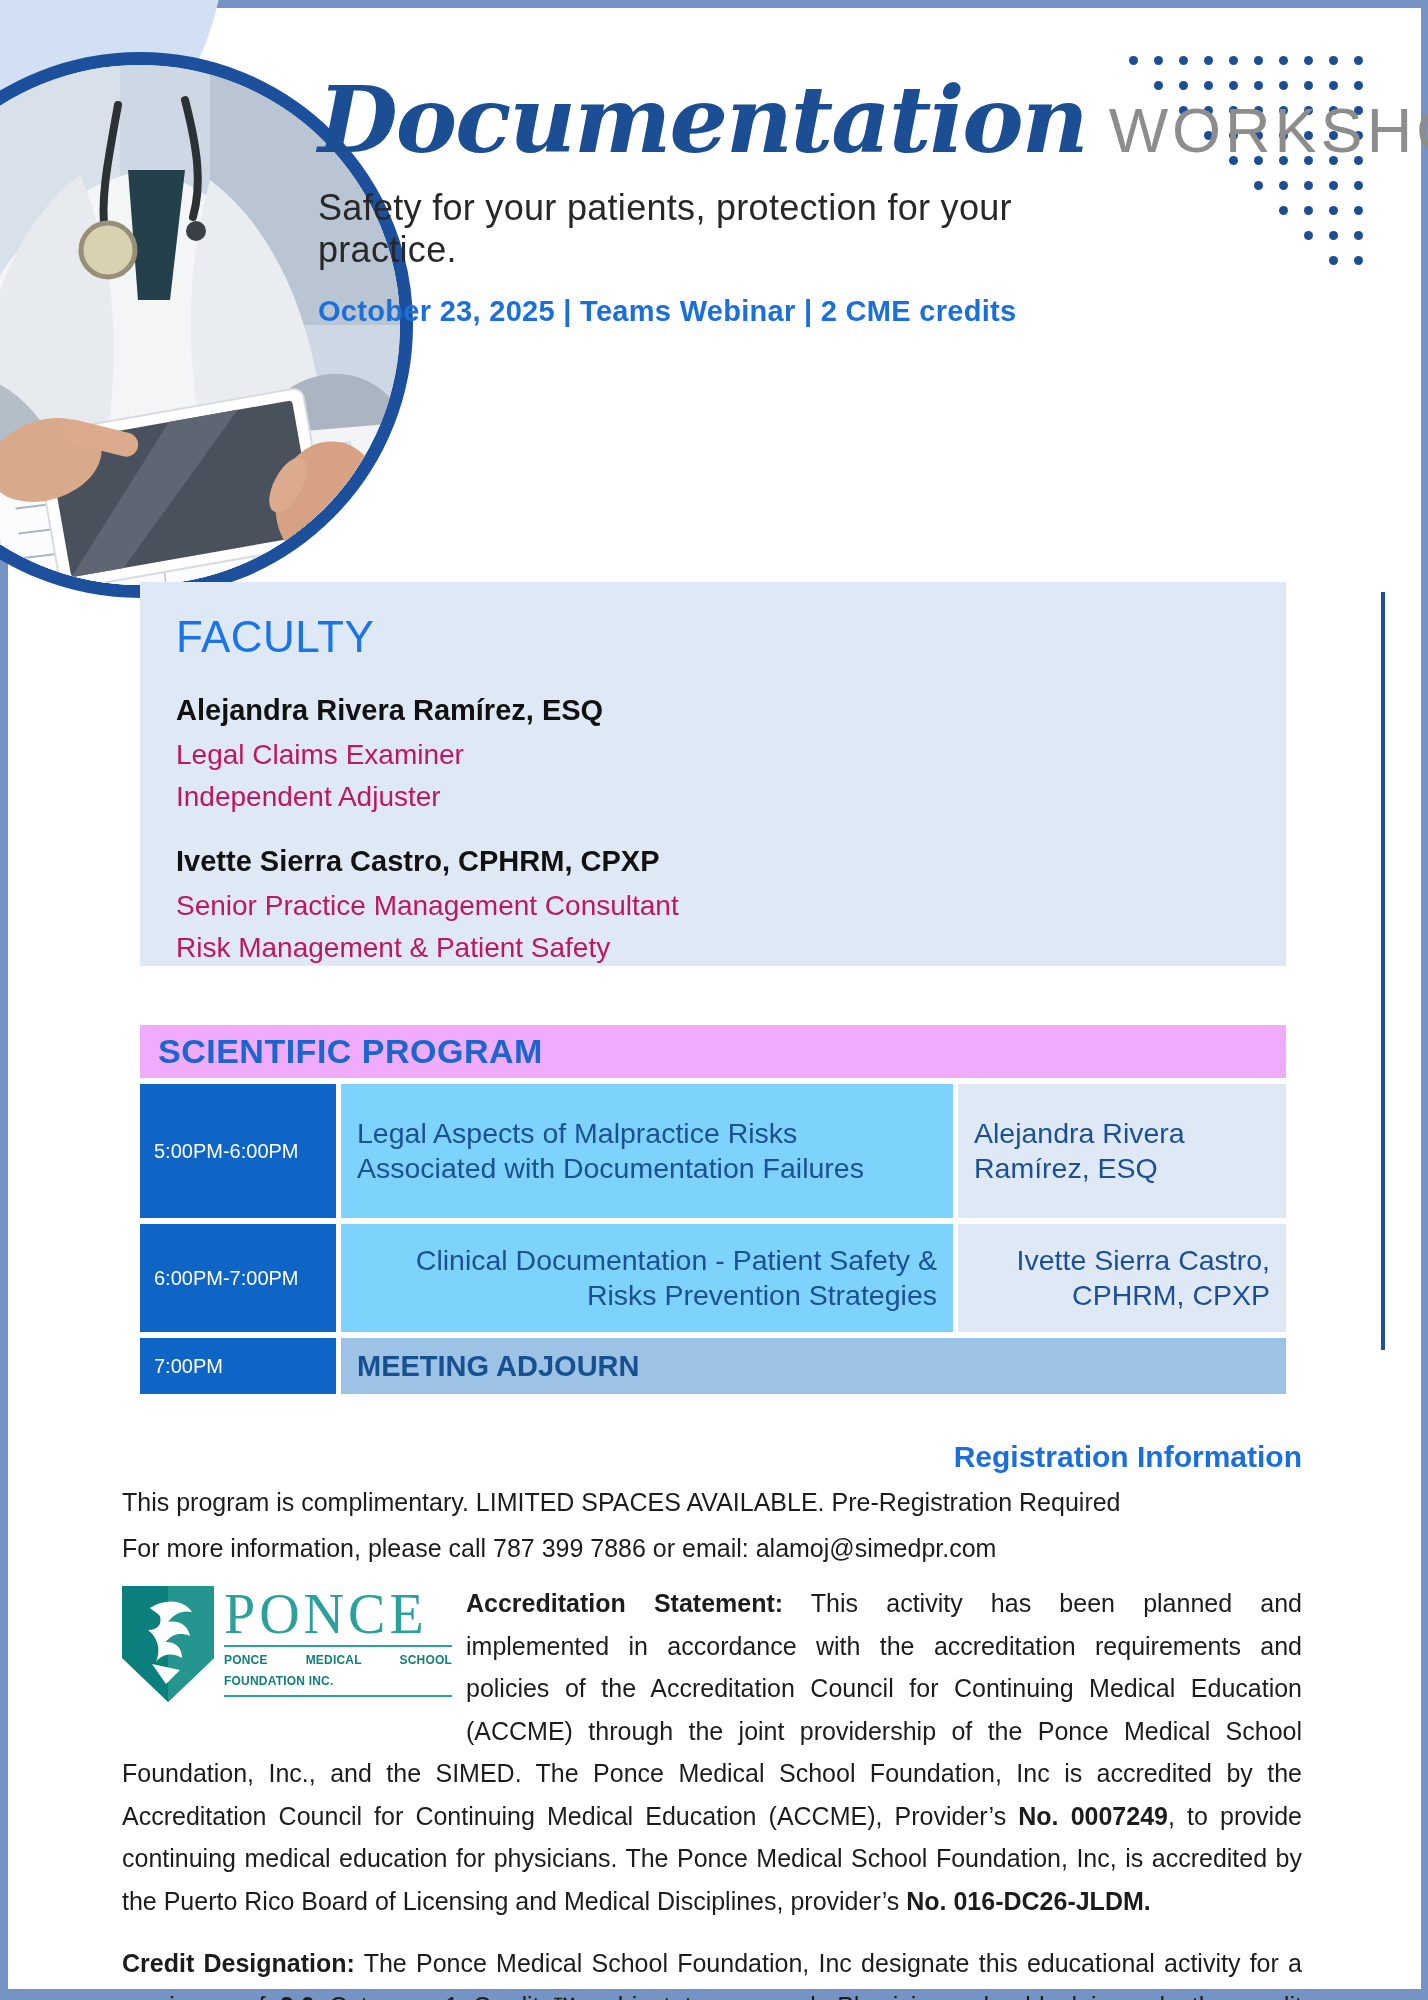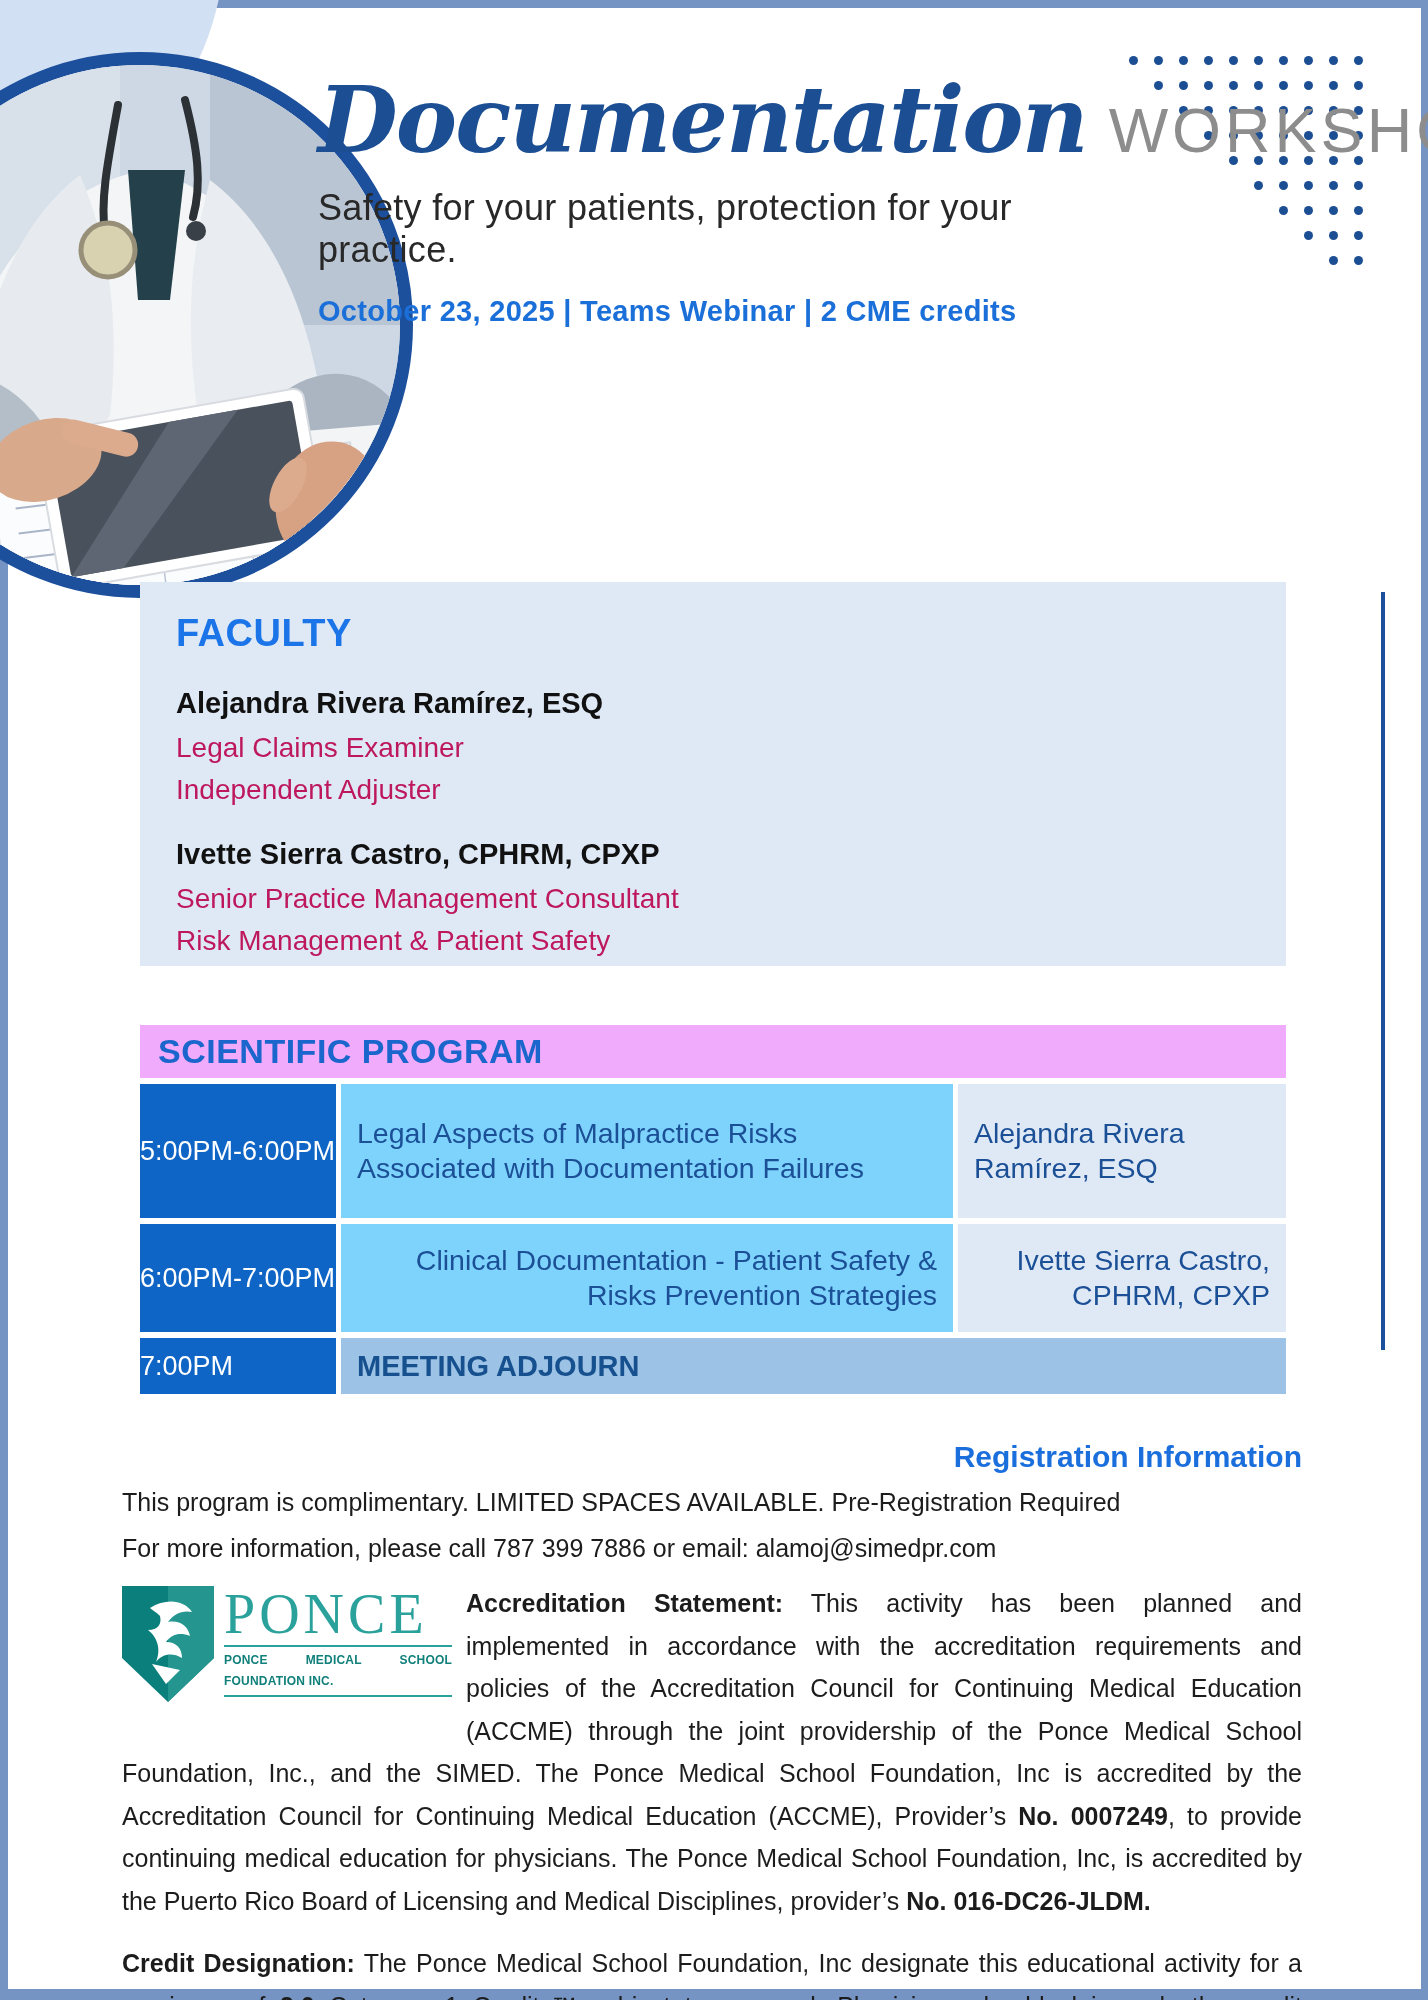--- a/index.html
+++ b/index.html
@@ -44,37 +44,37 @@
     margin-top:6px;font-size:57px;font-weight:800;color:#1d55ae;line-height:1.04;letter-spacing:0.5px;
   }
   .event-subtitle{margin-top:16px;font-size:36px;color:#282828;letter-spacing:0.3px;}
   .event-date{margin-top:24px;font-size:29px;font-weight:700;color:#1a6fd8;letter-spacing:0.3px;}
 
   
   .faculty-box{
     position:absolute;left:140px;top:582px;width:1146px;height:384px;background:#dfe9f6;
     box-sizing:border-box;padding:30px 36px;
   }
-  .faculty-heading{font-size:38px;font-weight:700;color:#1b74e8;letter-spacing:0.5px;}
+  .faculty-heading{font-size:44px;font-weight:400;color:#1b74e8;letter-spacing:0.5px;}
   .member{margin-top:32px;}
   .member-name{font-size:29px;font-weight:700;color:#111;margin-bottom:12px;}
   .member-role{font-size:28px;color:#be185d;margin-bottom:10px;}
   .accent-line{position:absolute;left:1381px;top:592px;width:4px;height:758px;background:#1c4f9c;}
 
   
   .program{position:absolute;left:140px;top:1025px;width:1146px;}
   .program-bar{
     height:53px;background:#f0abfc;display:flex;align-items:center;padding-left:18px;
     font-size:34px;font-weight:800;color:#1a66cc;letter-spacing:0.5px;box-sizing:border-box;
   }
   .program-row{display:flex;margin-top:6px;gap:5px;}
   .cell{box-sizing:border-box;display:flex;align-items:center;}
   .time-cell{
     width:196px;flex:0 0 auto;background:#0f65c5;color:#ffffff;
-    font-size:27px;
+    font-size:20px;padding-left:14px;
   }
   .topic-cell{width:612px;flex:0 0 auto;background:#7dd3fc;color:#1b4f96;font-size:28.5px;line-height:1.24;padding:12px 16px;}
   .speaker-cell{flex:1 1 auto;background:#dfe9f6;color:#1b4f96;font-size:28.5px;line-height:1.24;padding:12px 16px;}
   .row-1{height:134px;}
   .row-2{height:108px;text-align:right;}
   .row-3{height:56px;}
   .adjourn-cell{flex:1 1 auto;background:#9cc2e5;color:#17508e;font-weight:800;font-size:29px;padding:8px 16px;}
 
   
   .registration{position:absolute;left:122px;top:1440px;width:1180px;}

